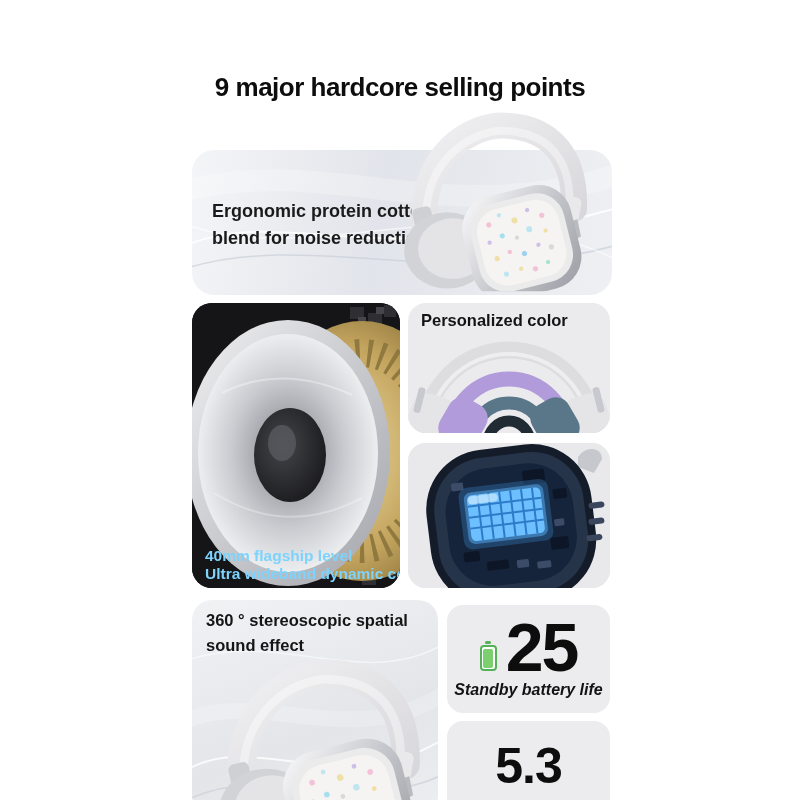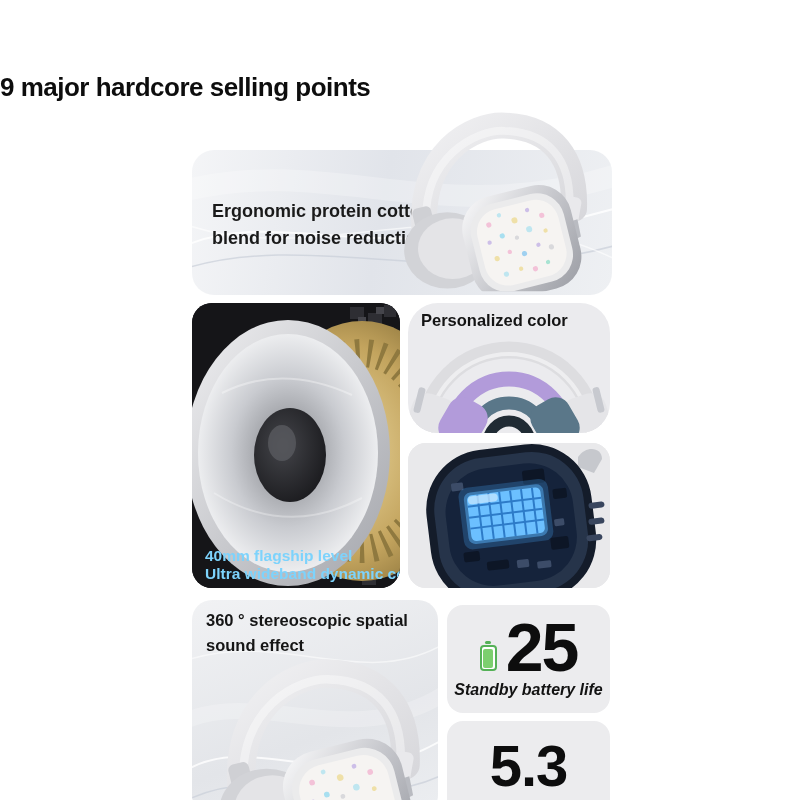--- a/index.html
+++ b/index.html
@@ -5,21 +5,21 @@
   html,body{margin:0;padding:0;background:#ffffff;}
   *{box-sizing:border-box;}
   .canvas{
     position:relative;width:800px;height:800px;overflow:hidden;
     background:#ffffff;
     font-family:"Liberation Sans", sans-serif;
     color:#111;
   }
   .page-title{
     position:absolute;top:72px;left:0;right:0;margin:0;
-    font-size:26px;font-weight:700;letter-spacing:-0.5px;
+    text-align:center;font-size:26px;font-weight:700;letter-spacing:-0.5px;
     color:#0d0d0d;z-index:5;
   }
   .card{position:absolute;overflow:hidden;}
   .card.ovis{overflow:visible;}
   
   .card-ergo{
     left:192px;top:150px;width:420px;height:145px;border-radius:22px;
     background:linear-gradient(100deg,#f4f5f7 0%,#e1e4ea 45%,#eef0f3 100%);
   }
   .card-ergo .waves{position:absolute;inset:0;width:100%;height:100%;}
@@ -33,21 +33,21 @@
     left:192px;top:303px;width:208px;height:285px;border-radius:20px;
     background:#151518;
   }
   .driver-art{position:absolute;inset:0;width:100%;height:100%;}
   .driver-caption{
     position:absolute;left:13px;bottom:6px;font-size:15.5px;font-weight:700;
     line-height:17.5px;color:#7dd3fc;white-space:nowrap;z-index:2;
   }
   
   .card-personalized{
-    left:408px;top:303px;width:202px;height:130px;border-radius:30px;
+    left:408px;top:303px;width:202px;height:130px;border-radius:18px;
     background:#ebebee;
   }
   .pers-title{
     position:absolute;left:13px;top:8px;font-size:16.5px;font-weight:700;
     color:#141414;z-index:2;white-space:nowrap;
   }
   .pers-art{position:absolute;left:0;top:32px;width:202px;height:98px;}
   
   .card-battery{
     left:408px;top:443px;width:202px;height:145px;border-radius:18px;
@@ -95,21 +95,21 @@
   }
   .standby-label{
     margin-top:2px;font-size:16px;font-weight:700;color:#121212;white-space:nowrap;font-style:italic;
   }
   
   .card-bt{
     left:447px;top:721px;width:163px;height:100px;border-radius:16px;
     background:#ececee;text-align:center;
   }
   .bt-value{
-    margin-top:16px;font-size:58px;font-weight:700;line-height:58px;
+    margin-top:16px;font-size:50px;font-weight:700;line-height:58px;
     letter-spacing:-1px;color:#0d0d0d;
   }
 </style>
 </head>
 <body>
 
 <svg width="0" height="0" style="position:absolute" aria-hidden="true">
   <defs>
     <linearGradient id="hpBand" x1="0" y1="0" x2="1" y2="1">
       <stop offset="0" stop-color="#f0f0f2"></stop>

